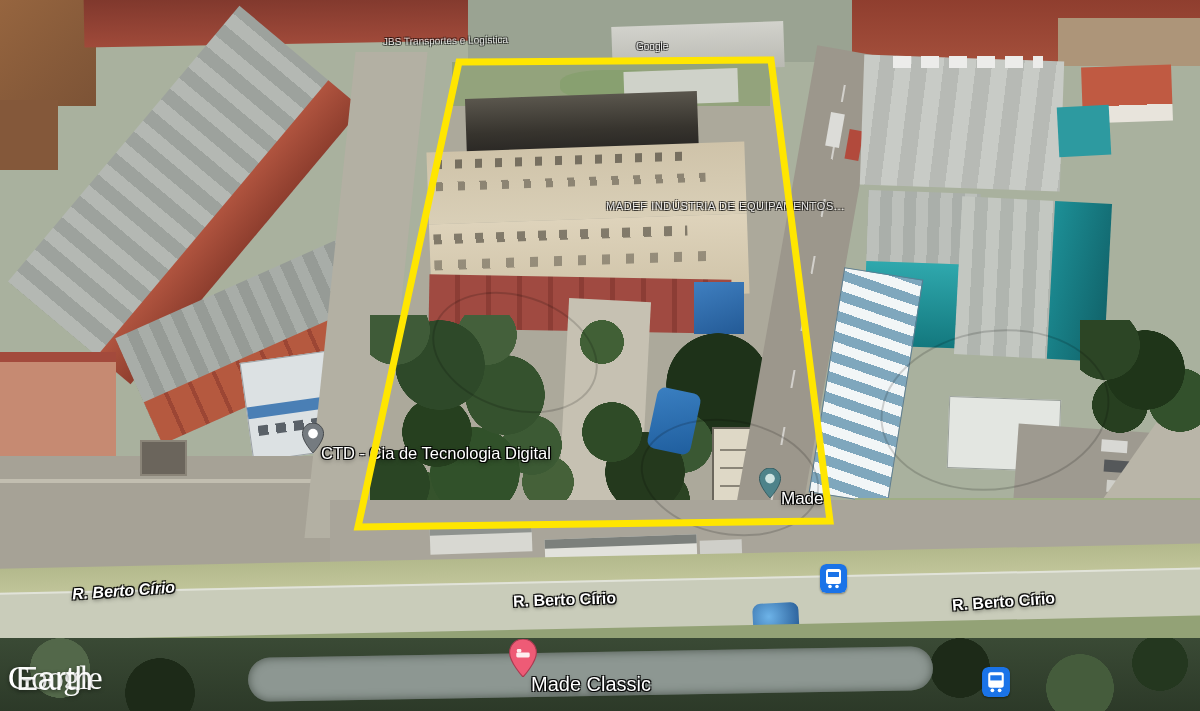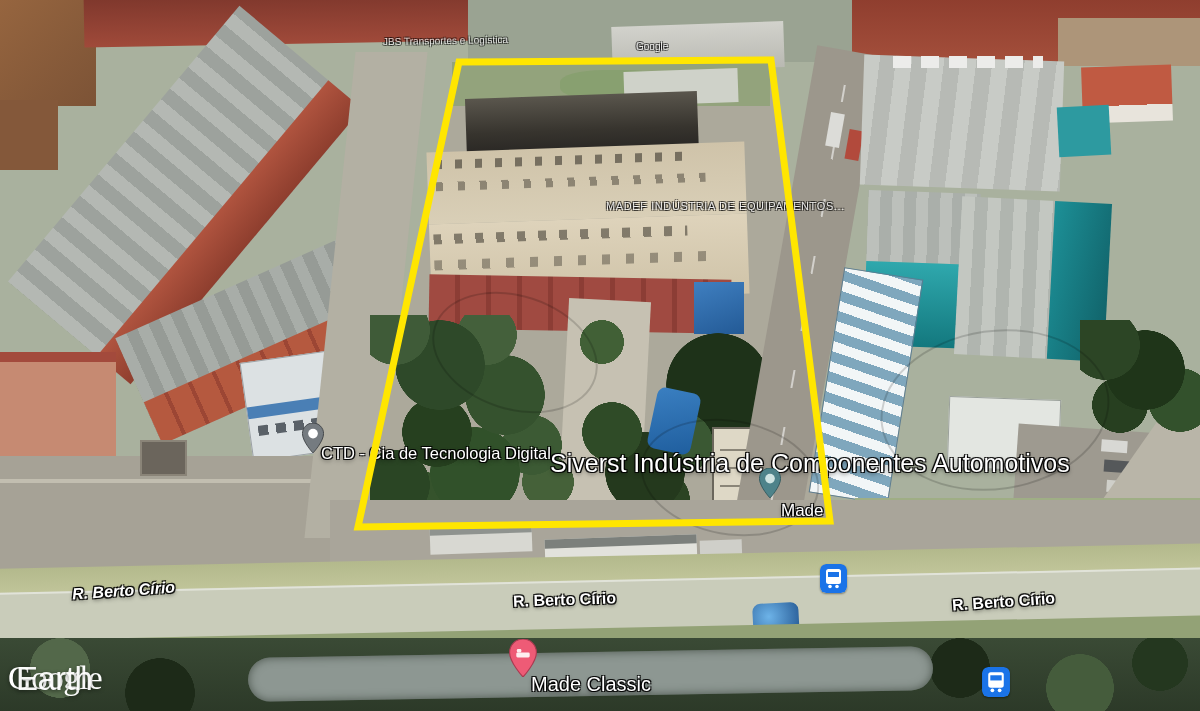--- a/index.html
+++ b/index.html
@@ -155,21 +155,21 @@
 
   
   .overlay-svg{left:0;top:0;width:1200px;height:711px;z-index:36;pointer-events:none;}
 
   
   .lbl{z-index:30;color:#fff;white-space:nowrap;
     text-shadow:-1.2px -1.2px 0 rgba(0,0,0,.85),1.2px -1.2px 0 rgba(0,0,0,.85),
       -1.2px 1.2px 0 rgba(0,0,0,.85),1.2px 1.2px 0 rgba(0,0,0,.85),0 2px 4px rgba(0,0,0,.55);}
   .lbl-siverst{left:550px;top:449px;font-size:25px;}
   .lbl-ctd{left:321px;top:444px;font-size:16.5px;}
-  .lbl-made{left:781px;top:501px;font-size:17px;text-align:center;}
+  .lbl-made{left:781px;top:489px;font-size:17px;text-align:center;}
   .lbl-madef{left:606px;top:200px;font-size:11px;letter-spacing:.6px;color:rgba(255,255,255,.85);
     text-shadow:-1px -1px 0 rgba(0,0,0,.6),1px -1px 0 rgba(0,0,0,.6),-1px 1px 0 rgba(0,0,0,.6),1px 1px 0 rgba(0,0,0,.6);}
   .lbl-street{font-size:16px;font-weight:700;}
   .lbl-street-l{left:72px;top:582px;transform:rotate(-4deg);font-style:italic;}
   .lbl-street-c{left:513px;top:591px;transform:rotate(-2deg);}
   .lbl-street-r{left:952px;top:593px;transform:rotate(-4deg);}
   .lbl-hotel{left:531px;top:673px;font-size:20px;}
   .lbl-top{font-size:10px;color:rgba(255,255,255,.8);
     text-shadow:-1px -1px 0 rgba(0,0,0,.55),1px -1px 0 rgba(0,0,0,.55),-1px 1px 0 rgba(0,0,0,.55),1px 1px 0 rgba(0,0,0,.55);}
   .lbl-top-l{left:383px;top:35px;transform:rotate(-1deg);}
@@ -284,21 +284,20 @@
 
     <div class="artifact art1"></div>
     <div class="artifact art2"></div>
     <div class="artifact art3"></div>
   </div>
 
   <span class="lbl lbl-top lbl-top-l">JBS Transportes e Logística</span>
   <span class="lbl lbl-top lbl-top-r">Google</span>
   <span class="lbl lbl-madef">MADEF INDÚSTRIA DE EQUIPAMENTOS...</span>
   <span class="lbl lbl-ctd">CTD - Cia de Tecnologia Digital</span>
-  <span class="lbl lbl-siverst">Siverst Indústria de Componentes Automotivos</span>
   <span class="lbl lbl-made">Made</span>
   <span class="lbl lbl-street lbl-street-l">R. Berto Círio</span>
   <span class="lbl lbl-street lbl-street-c">R. Berto Círio</span>
   <span class="lbl lbl-street lbl-street-r">R. Berto Círio</span>
   <span class="lbl lbl-hotel">Made Classic</span>
 
   <svg class="pin pin-ctd" viewBox="0 0 24 34">
     <path d="M12 0C5.4 0 0 5.4 0 12 0 21 12 34 12 34S24 21 24 12C24 5.4 18.6 0 12 0Z" stroke="#3c4043" stroke-width="1" fill="#757B80"></path>
     <circle cx="12" cy="12" r="5.5" fill="#ffffff"></circle>
   </svg>

